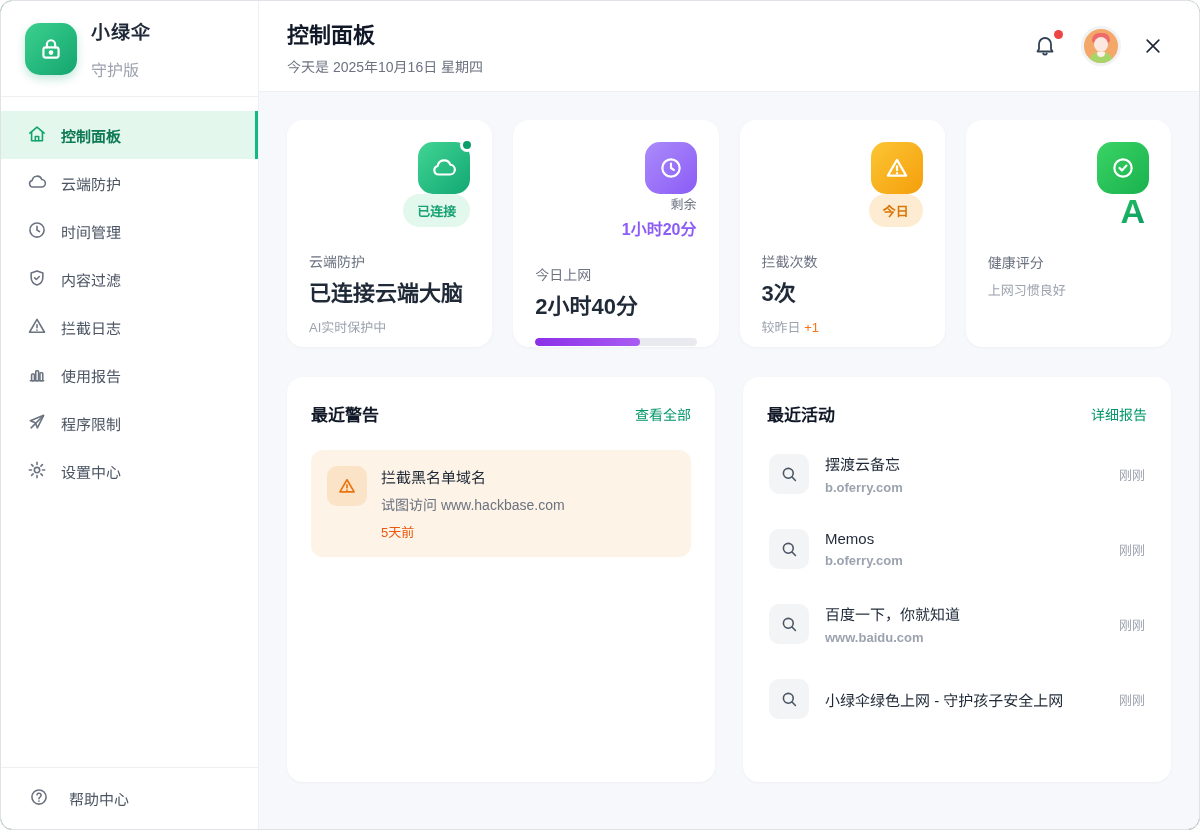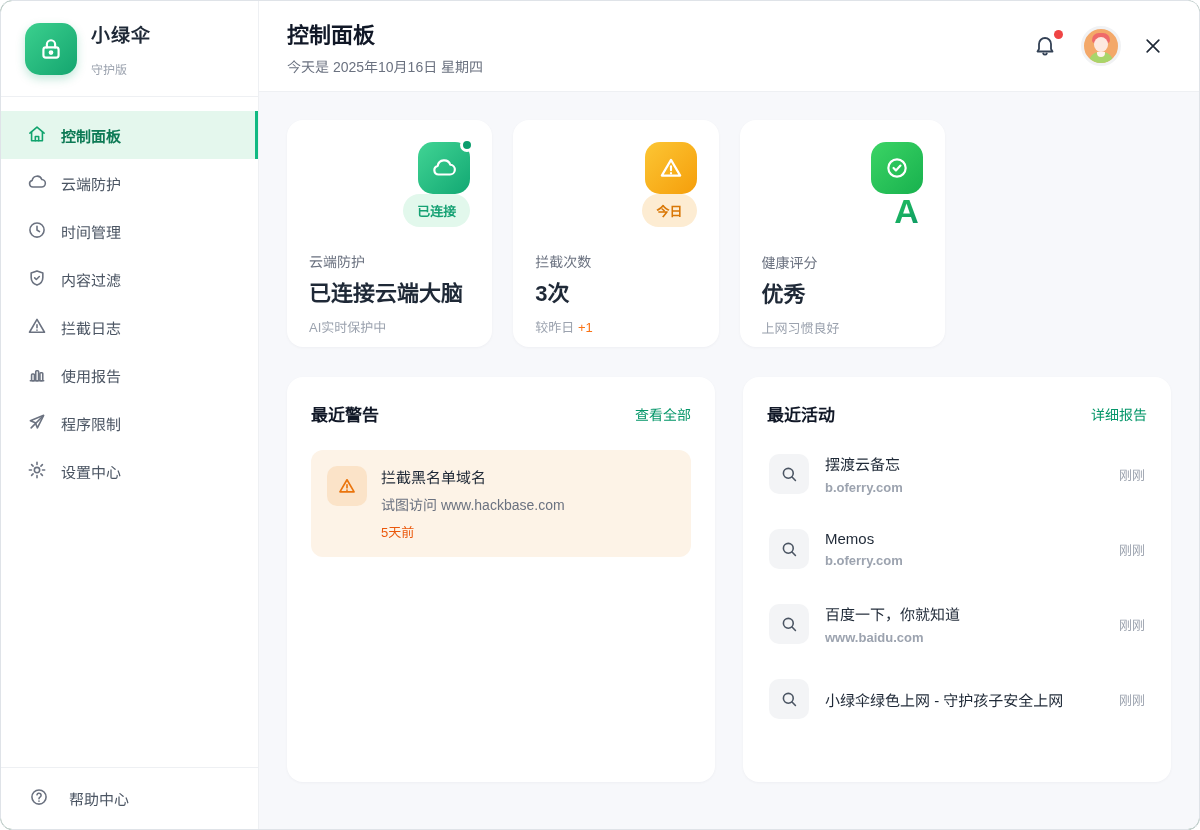--- a/index.html
+++ b/index.html
@@ -18,21 +18,21 @@
     height:96px; display:flex; align-items:center; gap:14px;
     padding:0 24px; border-bottom:1px solid #eef0f3;
   }
   .logo-icon {
     width:52px; height:52px; border-radius:15px;
     background:linear-gradient(135deg,#3bd08e,#14a56f);
     display:flex; align-items:center; justify-content:center;
     box-shadow:0 4px 10px rgba(20,165,111,.25);
   }
   .app-name { font-size:19px; font-weight:bold; color:#1f2937; letter-spacing:1px; }
-  .app-edition { font-size:12px; color:#9ca3af; margin-top:13px; }
+  .app-edition { font-size:16px; color:#9ca3af; margin-top:13px; }
   .nav { margin-top:14px; flex:1; }
   .nav-item {
     height:48px; display:flex; align-items:center; gap:14px;
     padding:0 26px; cursor:pointer; color:#4b5563; font-size:15px;
     position:relative;
   }
   .nav-item svg { stroke:#6b7280; }
   .nav-item.active { background:#e4f7ed; color:#0d7a55; font-weight:bold; }
   .nav-item.active svg { stroke:#10a36d; }
   .nav-item.active::after {
@@ -271,20 +271,39 @@
                 </svg>
               <span class="icon-dot"></span>
             </div>
             <span class="pill green">已连接</span>
           </div>
           <div class="stat-label">云端防护</div>
           <div class="stat-value">已连接云端大脑</div>
           <div class="stat-sub">AI实时保护中</div>
         </div>
 
+        <div class="stat-card">
+          <div class="stat-top">
+            <div class="stat-icon purple">
+              <svg width="26" height="26" viewBox="0 0 24 24" fill="none" stroke="#fff" stroke-width="2" stroke-linecap="round" stroke-linejoin="round">
+                  <circle cx="12" cy="12" r="8"></circle>
+                  <path d="M12 8v4l2.6 1.8"></path>
+                </svg>
+            </div>
+            <div class="remain-box">
+              <div class="remain-label">剩余</div>
+              <div class="remain-value">1小时20分</div>
+            </div>
+          </div>
+          <div class="stat-label">今日上网</div>
+          <div class="stat-value">2小时40分</div>
+          <div class="progress-track">
+            <div class="progress-fill" style="width: 65%;"></div>
+          </div>
+        </div>
 
         <div class="stat-card">
           <div class="stat-top">
             <div class="stat-icon orange">
               <svg width="26" height="26" viewBox="0 0 24 24" fill="none" stroke="#fff" stroke-width="2" stroke-linecap="round" stroke-linejoin="round">
                   <path d="M12 4.5 20.5 19h-17z"></path>
                   <path d="M12 10.5v3.5"></path>
                   <path d="M12 16.8v.2"></path>
                 </svg>
             </div>
@@ -299,21 +318,20 @@
           <div class="stat-top">
             <div class="stat-icon health">
               <svg width="26" height="26" viewBox="0 0 24 24" fill="none" stroke="#fff" stroke-width="2" stroke-linecap="round" stroke-linejoin="round">
                   <circle cx="12" cy="12" r="8"></circle>
                   <path d="m8.8 12 2.2 2.2 4.2-4.4"></path>
                 </svg>
             </div>
             <span class="grade">A</span>
           </div>
           <div class="stat-label">健康评分</div>
-          <div class="stat-value">优秀</div>
           <div class="stat-sub">上网习惯良好</div>
         </div>
 
       </div>
 
       <div class="bottom-row">
 
         <div class="panel">
           <div class="panel-head">
             <div class="panel-title">最近警告</div>

